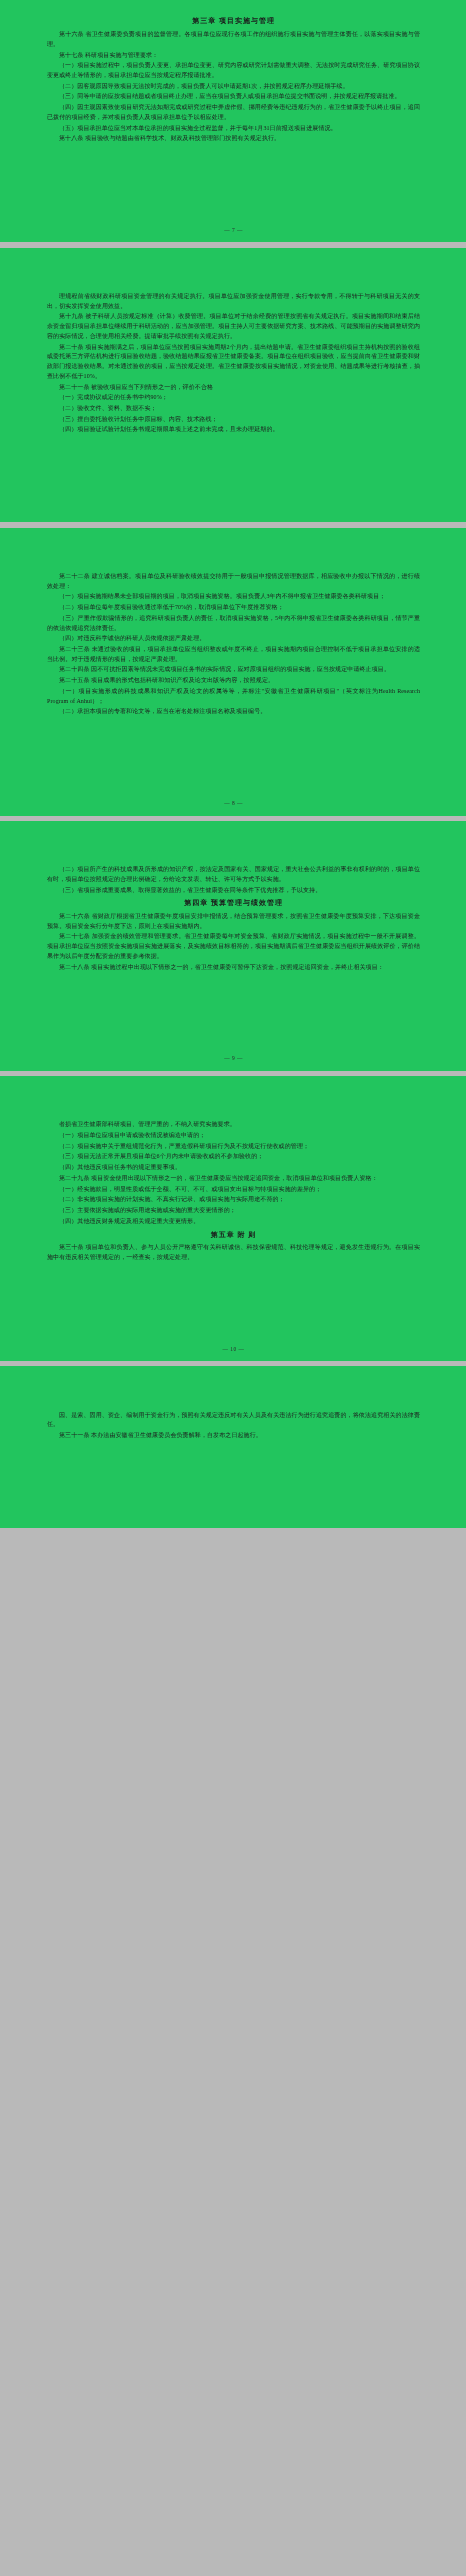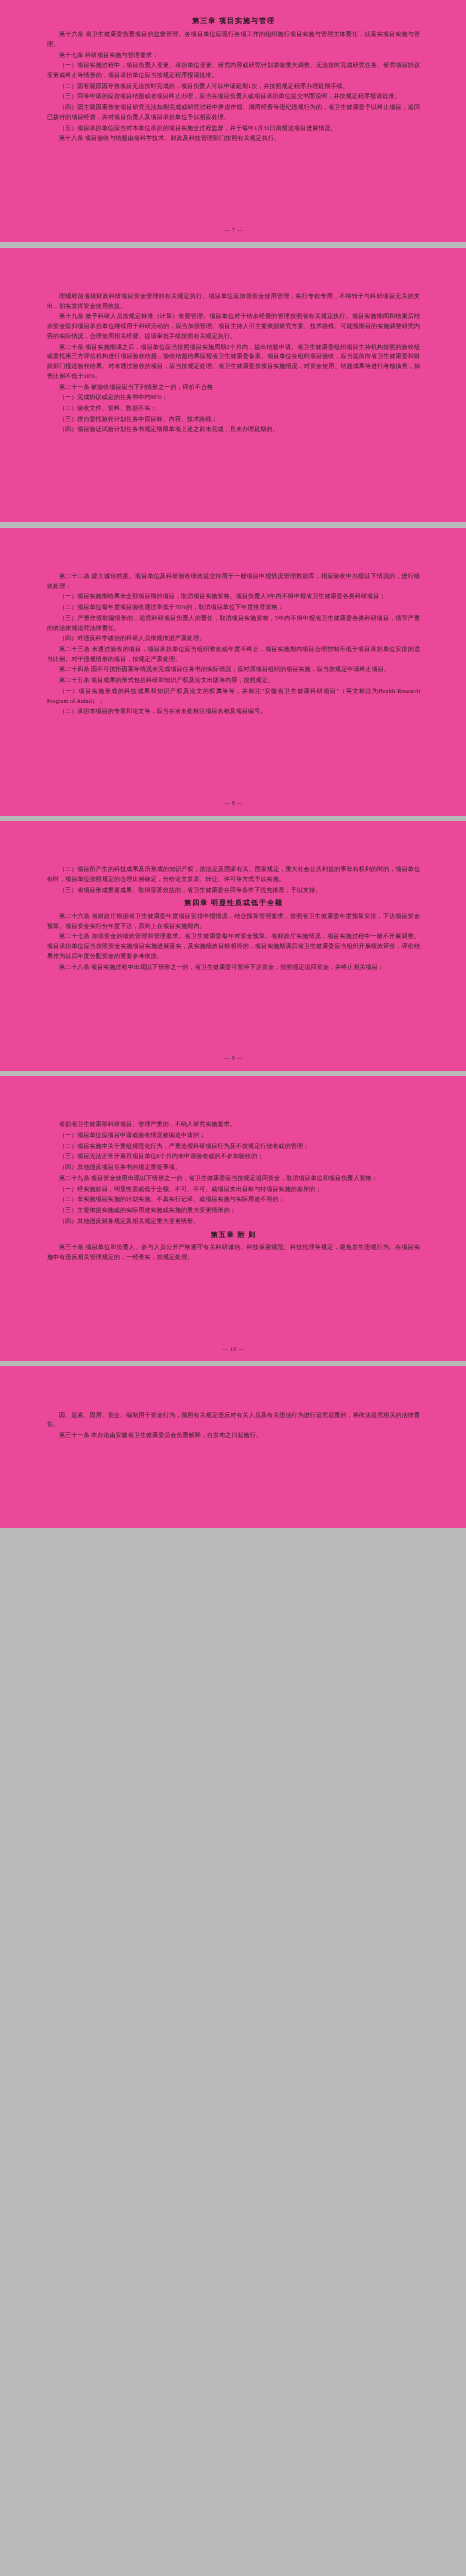--- a/index.html
+++ b/index.html
@@ -5,21 +5,21 @@
   html, body {
     margin: 0;
     padding: 0;
     background: #b9b9b9;
   }
   body {
     font-family: "Liberation Serif", "DejaVu Serif", serif;
     width: 467px;
   }
   .page {
-    background: #ec4899;
+    background: #22c55e;
     width: 467px;
     box-sizing: border-box;
     padding: 13.4px 47px 9.3px 47px;
     position: relative;
   }
   .gap {
     height: 5.2px;
     background: #b9b9b9;
   }
   .chap {
@@ -94,21 +94,21 @@
       <p class="t">（一）项目实施形成的科技成果和知识产权及论文的权属等等，并标注"安徽省卫生健康科研项目"（英文标注为Health Research Program of Anhui）；</p>
       <p class="t">（二）承担本项目的专著和论文等，应当在署名处标注项目名称及项目编号。</p>
       <div class="blank"></div>
       <div class="pn">— 8 —</div>
     </div>
     <div class="gap"></div>
     <div class="page">
       <div class="blank2"></div>
       <p class="t">（二）项目所产生的科技成果及所形成的知识产权，按法定及国家有关、国家规定，重大社会公共利益的事非有权利的时的，项目单位有时，项目单位按照规定的合理比例确定，分给论文发表、转让、许可等方式予以实施。</p>
       <p class="t">（三）省项目形成重要成果、取得显著效益的，省卫生健康委在同等条件下优先推荐，予以支持。</p>
-      <div class="chap">第四章  明显性质或低于全额</div>
+      <div class="chap">第四章  预算管理与绩效管理</div>
       <p class="t">第二十六条  省财政厅根据省卫生健康委年度项目安排申报情况，结合预算管理要求，按照省卫生健康委年度预算安排，下达项目资金预算。项目资金实行分年度下达，原则上在项目实施期内。</p>
       <p class="t">第二十七条  加强资金的绩效管理和管理要求。省卫生健康委每年对资金预算、省财政厅实施情况，项目实施过程中一般不开展调整。项目承担单位应当按照资金实施项目实施进展落实，及实施绩效目标相符的，项目实施期满后省卫生健康委应当组织开展绩效评价，评价结果作为以后年度分配资金的重要参考依据。</p>
       <p class="t">第二十八条  项目实施过程中出现以下情形之一的，省卫生健康委可暂停下达资金，按照规定追回资金，并终止相关项目：</p>
       <div class="blank"></div>
       <div class="pn">— 9 —</div>
     </div>
     <div class="gap"></div>
     <div class="page">
       <div class="blank2"></div>
       <p class="t">者损省卫生健康部科研项目、管理严重的，不纳入研究实施要求。</p>

